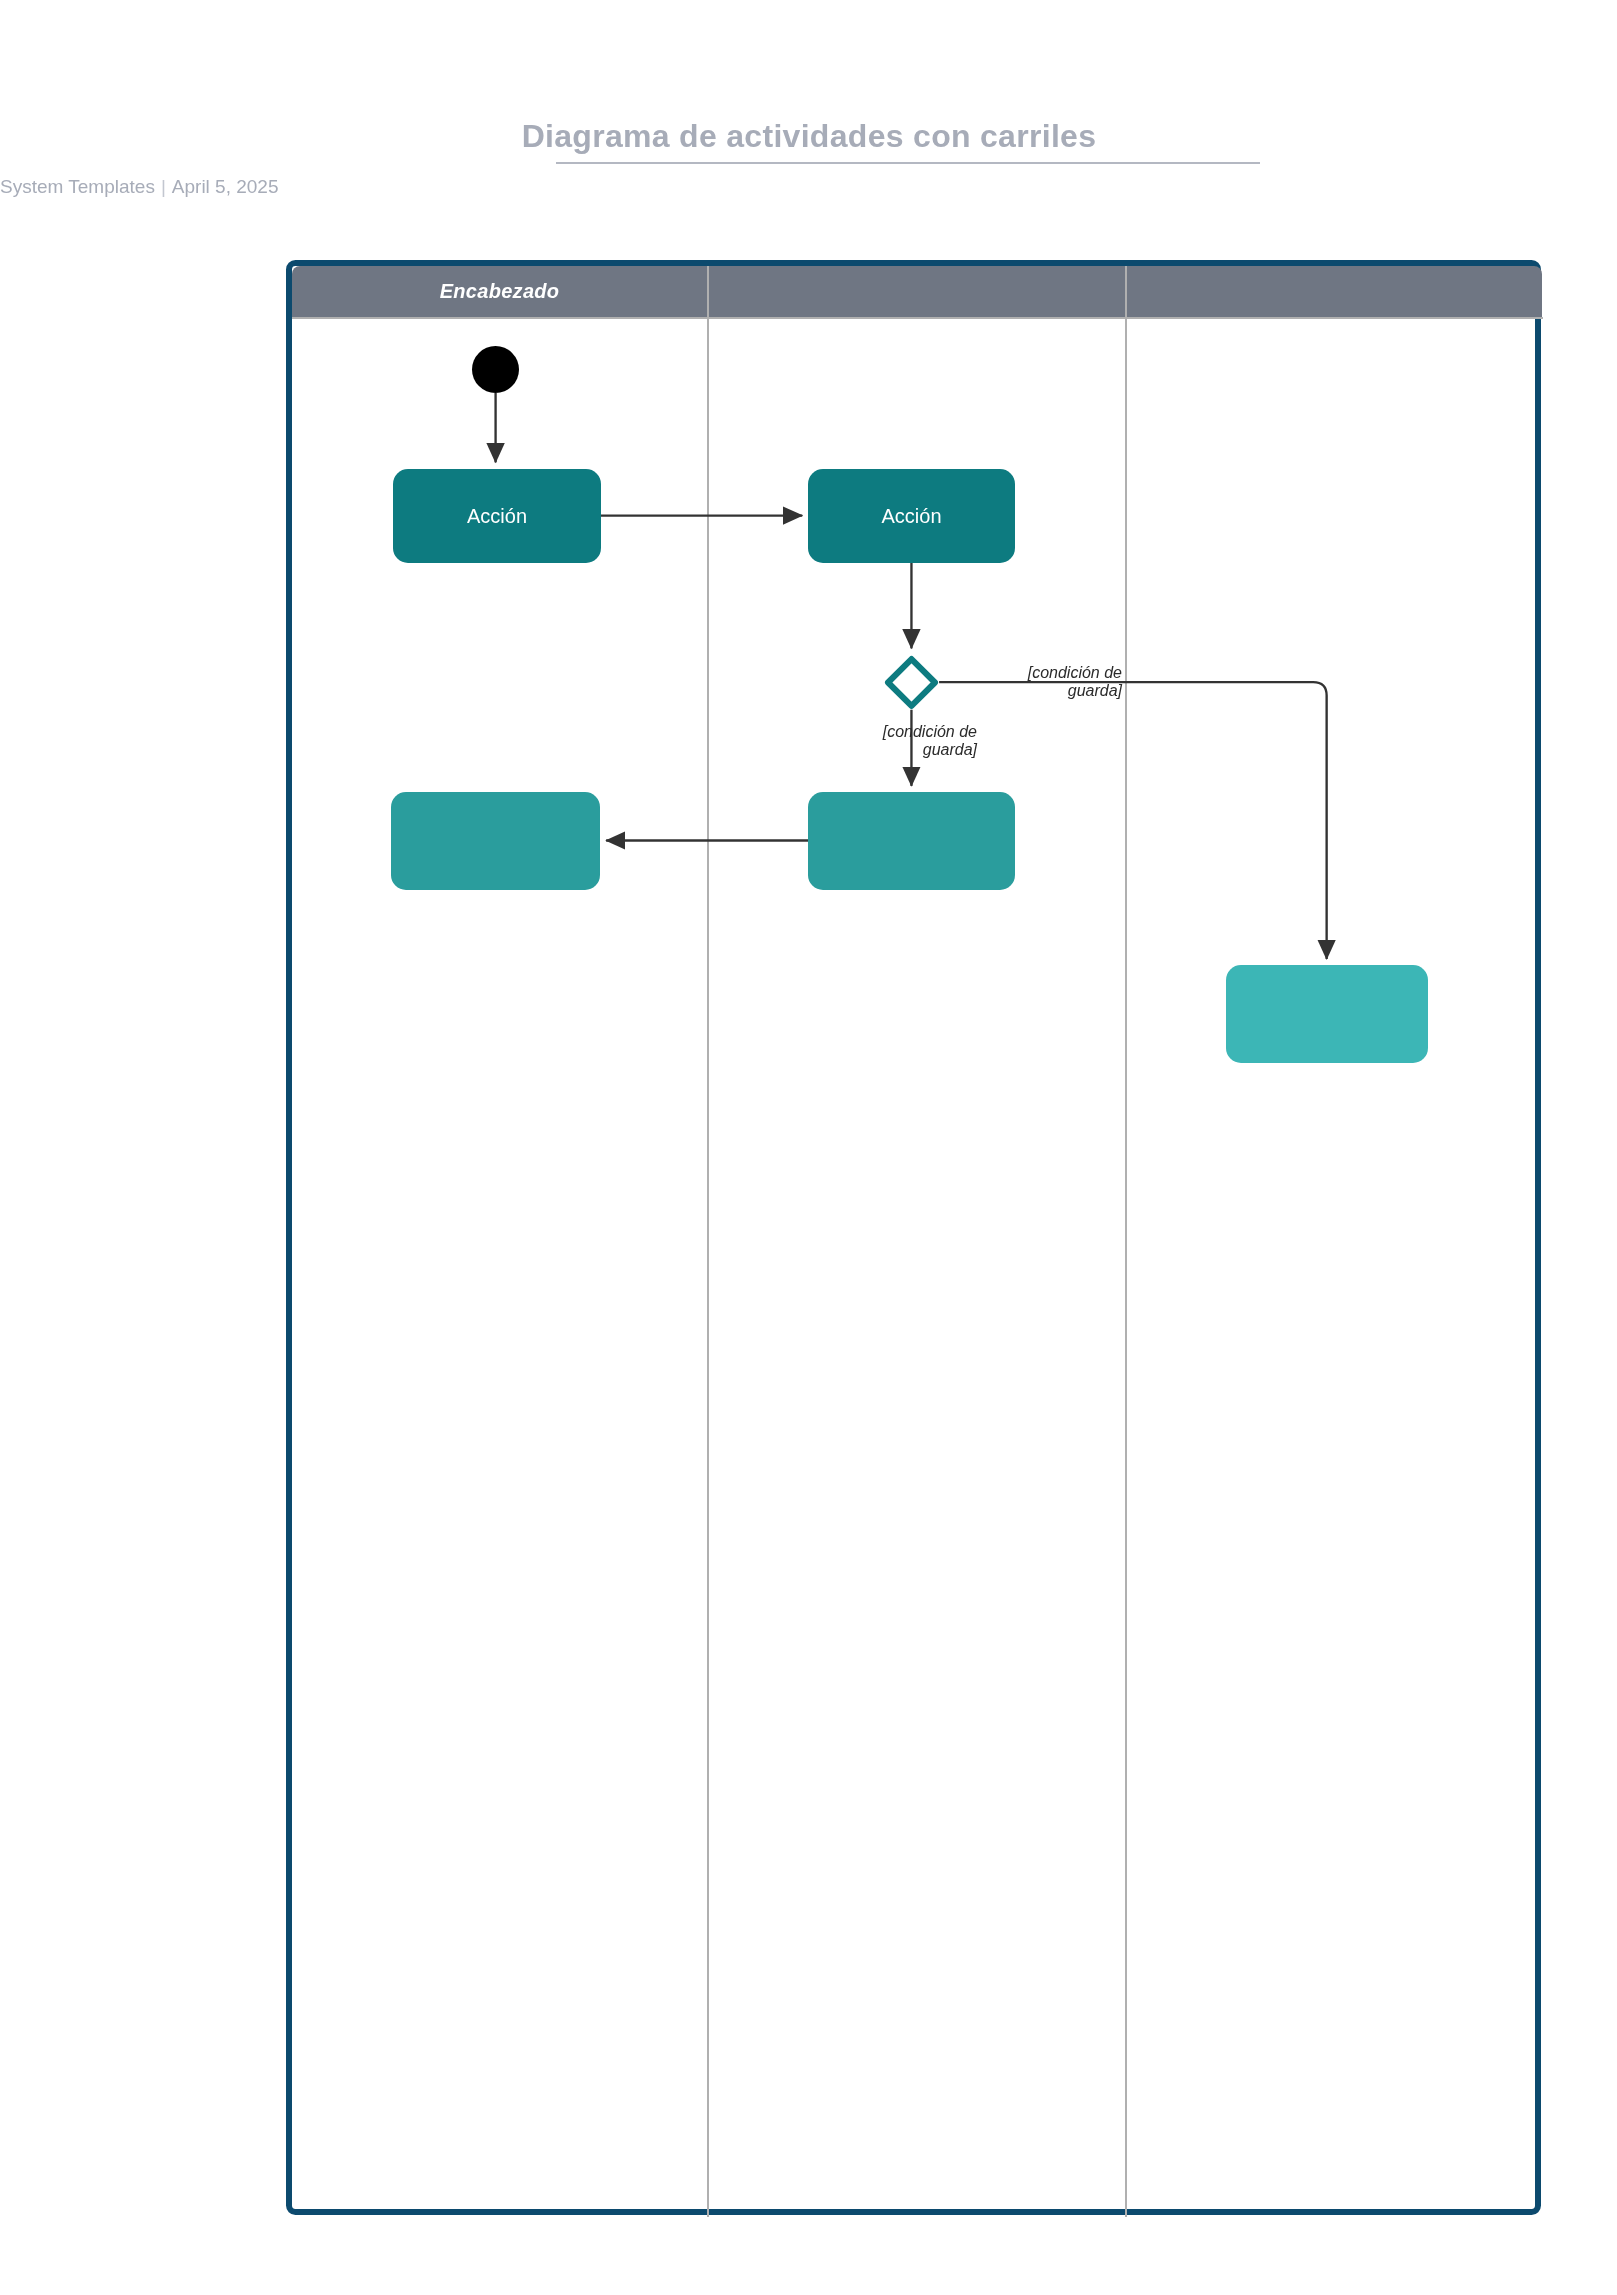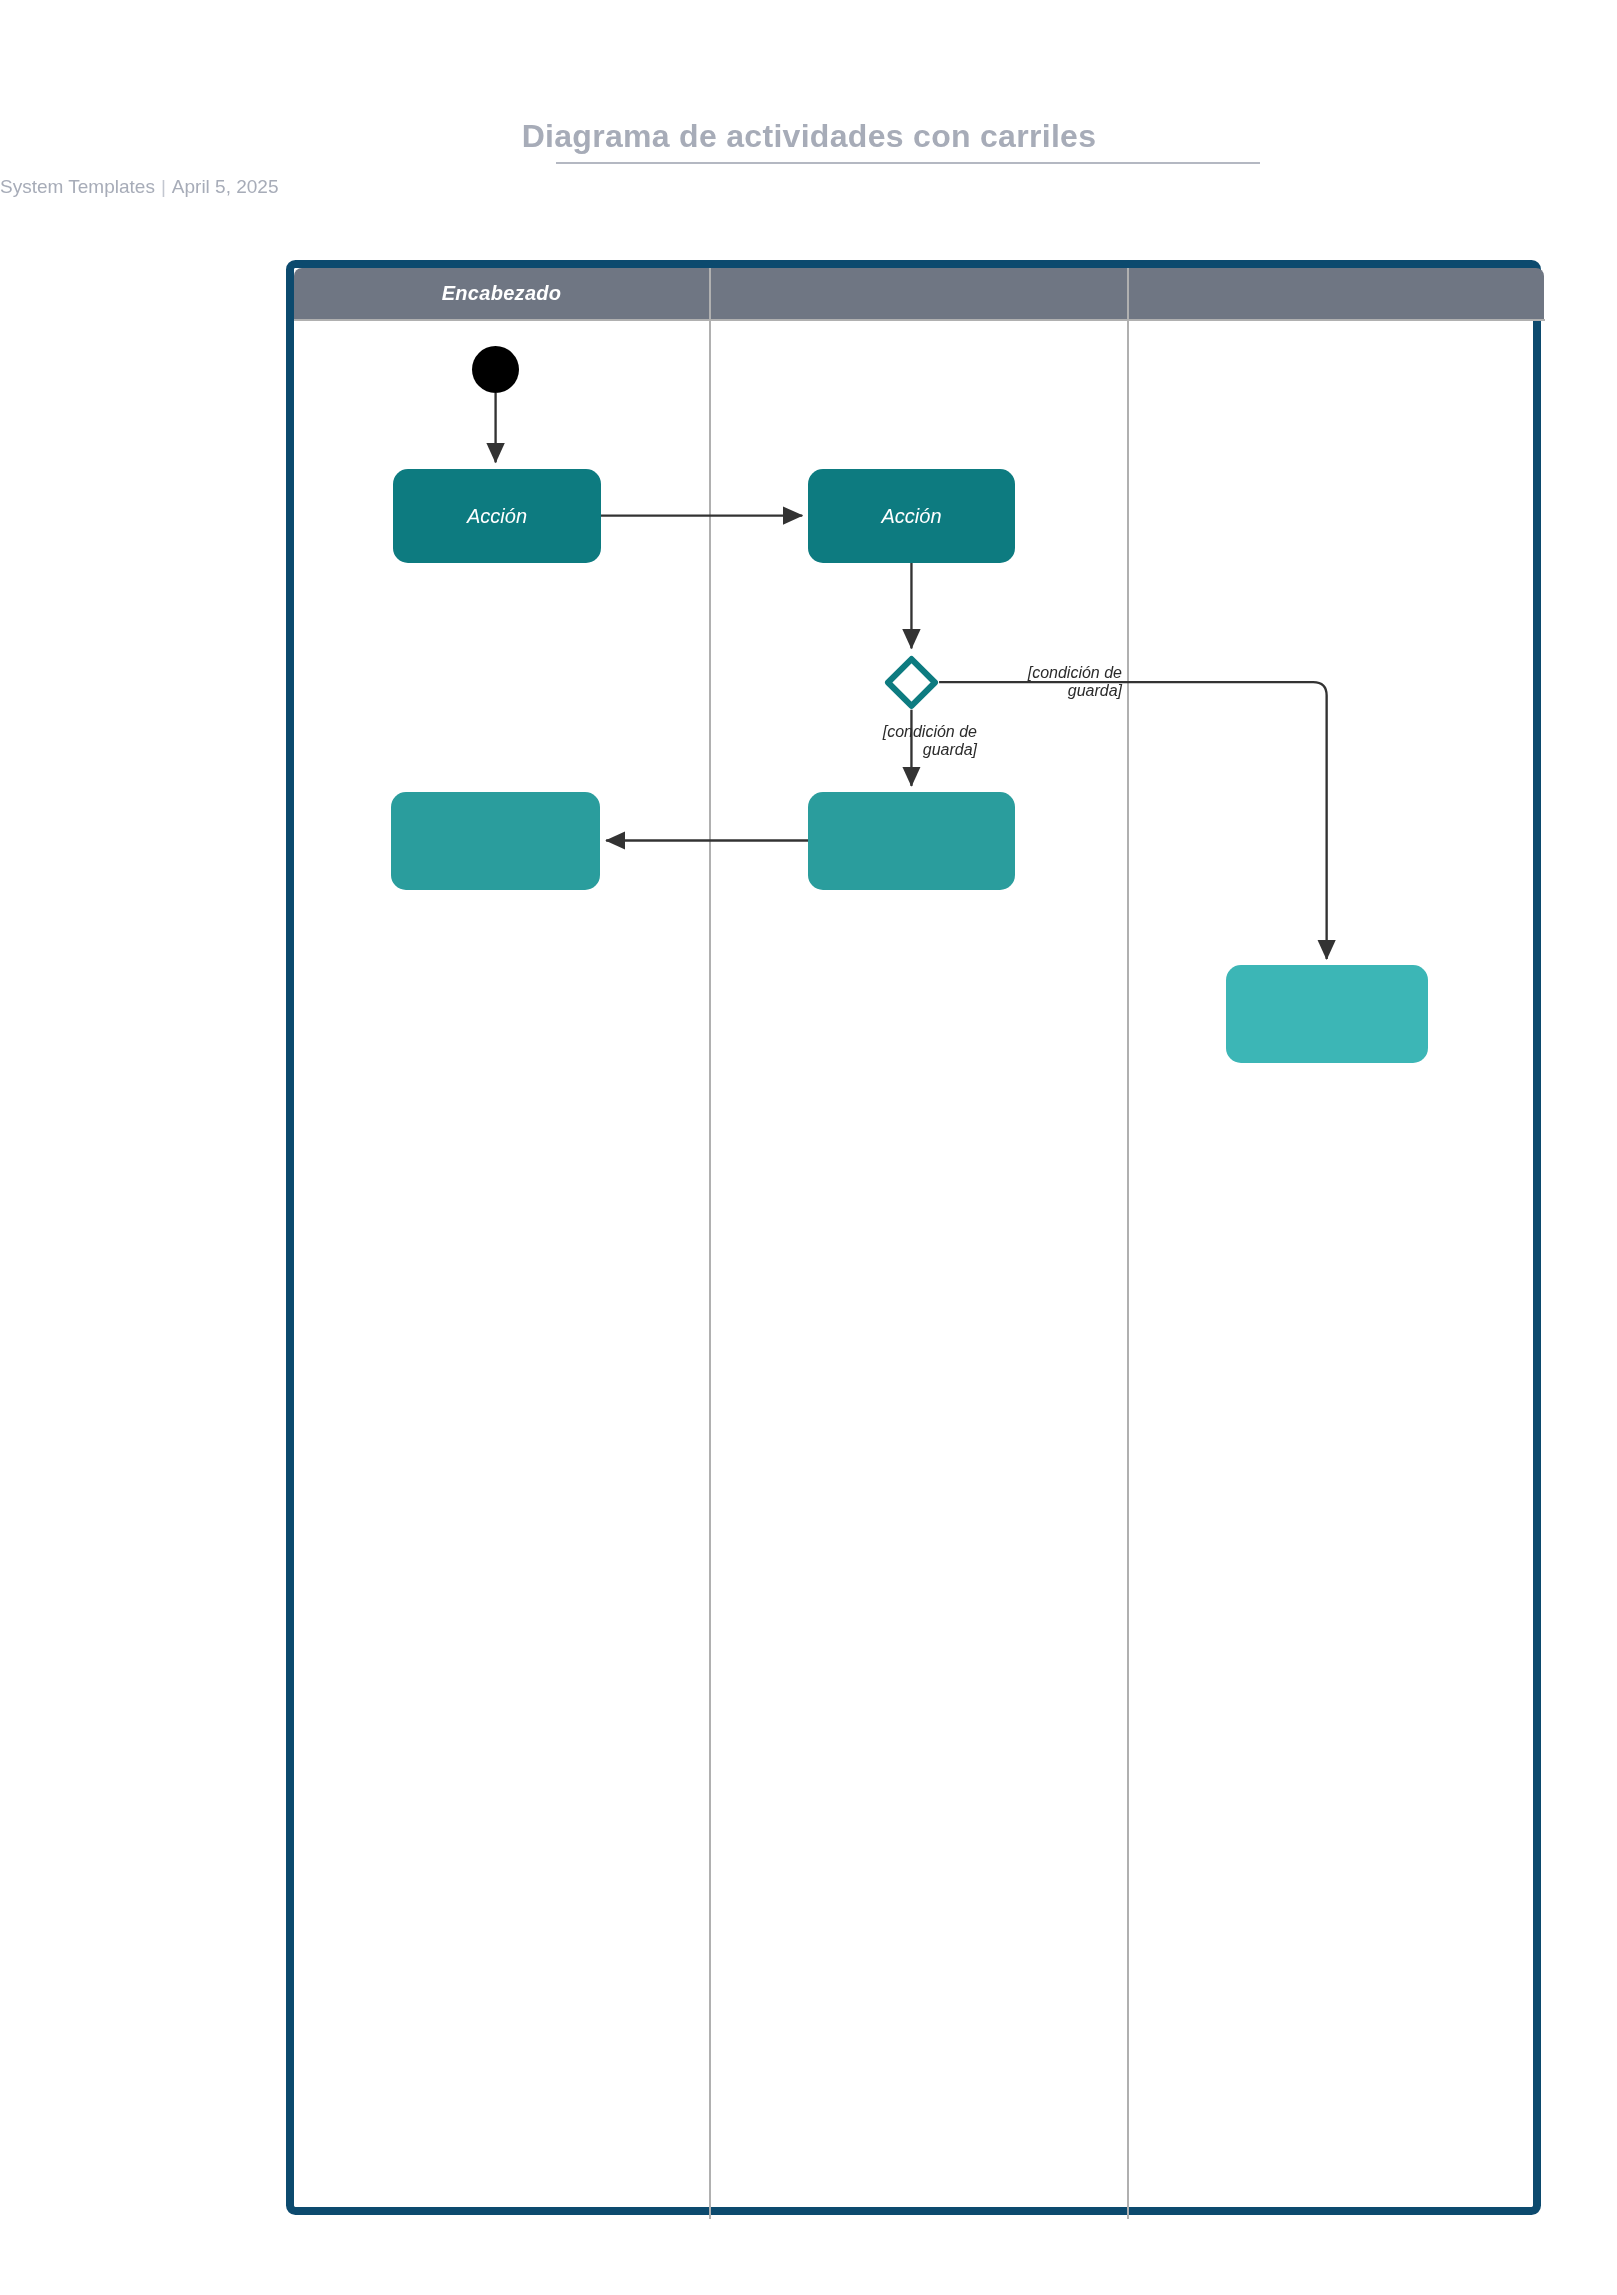--- a/index.html
+++ b/index.html
@@ -60,21 +60,21 @@
     font-weight: 300;
   }
 
   
   #swimlane-frame {
     position: absolute;
     left: 286px;
     top: 260px;
     width: 1255px;
     height: 1955px;
-    border: 8px solid #0c4a6e;
+    border: 6px solid #0c4a6e;
     border-radius: 9.4px;
     background: #ffffff;
     box-sizing: border-box;
   }
   .lane-divider {
     position: absolute;
     top: 0;
     width: 2px;
     height: 1951px;
     background: #b0b0b0;
@@ -146,21 +146,20 @@
     position: absolute;
     border-radius: 15px;
     display: flex;
     align-items: center;
     justify-content: center;
     box-sizing: border-box;
   }
   .node-action .node-label {
     color: #ffffff;
     font-size: 20px;
-    font-style: italic;
     white-space: nowrap;
   }
 
   #action-1 {
     left: 393px;  top: 469px;  width: 208px; height: 94px;
     background: #0d7b80;
   }
   #action-2 {
     left: 808px; top: 469px;  width: 207px; height: 94px;
     background: #0d7b80;

